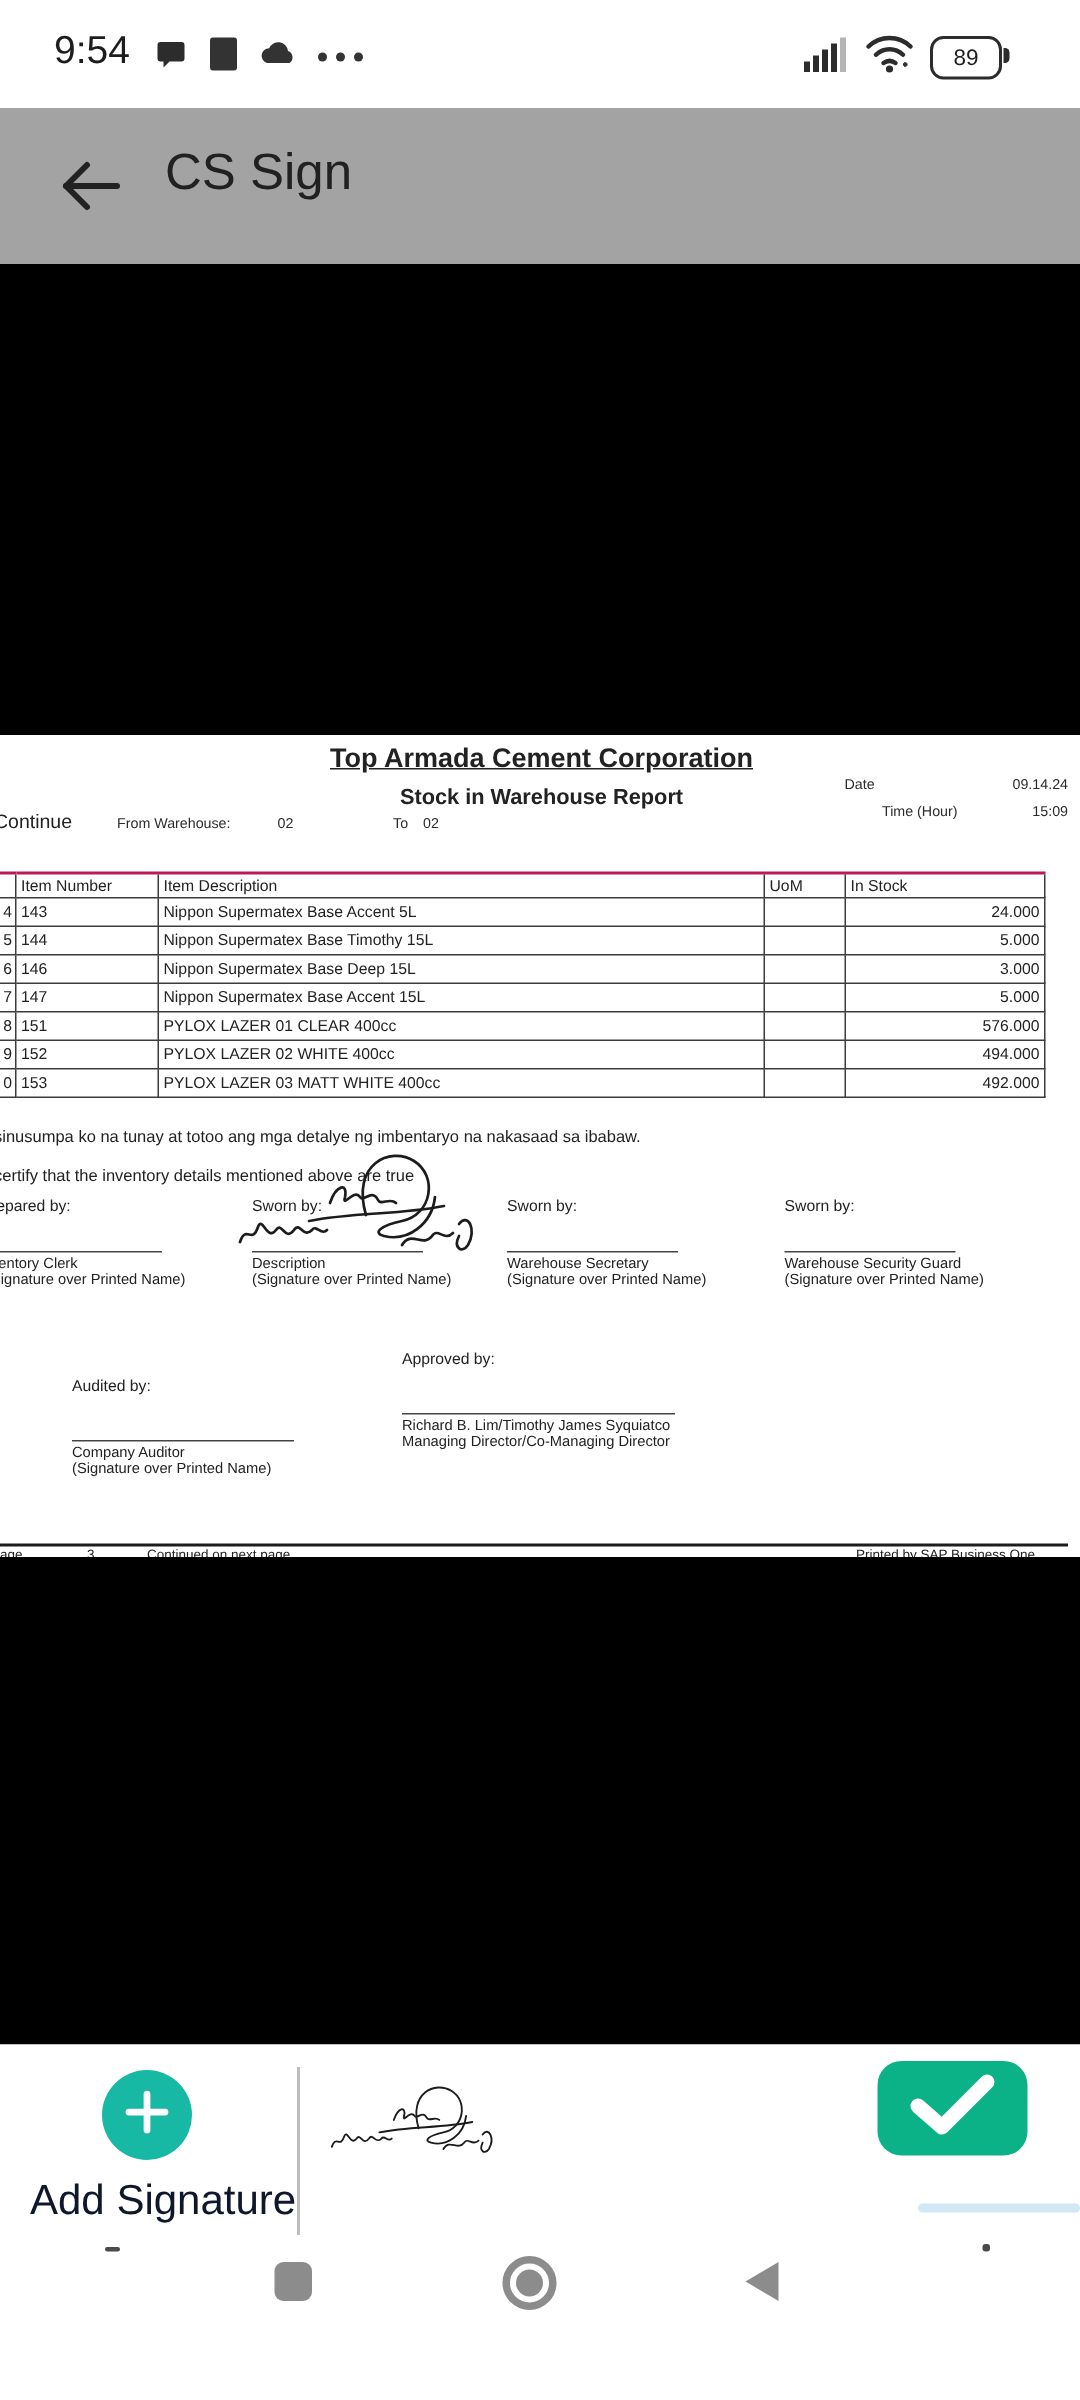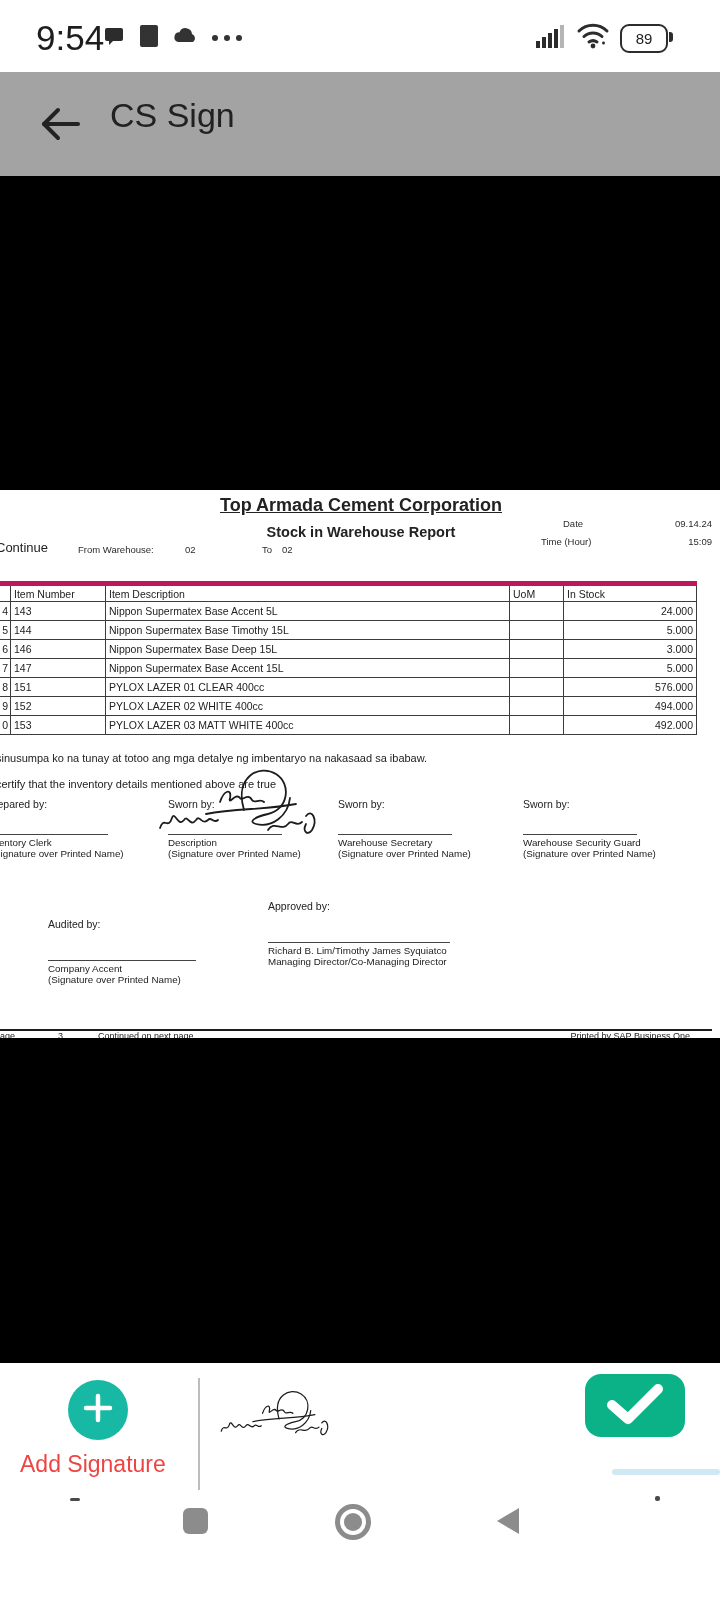--- a/index.html
+++ b/index.html
@@ -1,21 +1,21 @@
 <!DOCTYPE html>
 <html><head>
 <meta charset="utf-8">
 <style>
   html,body{margin:0;padding:0;}
   body{width:720px;height:1600px;background:#fff;font-family:"Liberation Sans",sans-serif;position:relative;overflow:hidden;}
   .abs{position:absolute;}
 
   
   .statusbar{position:absolute;top:0;left:0;width:720px;height:72px;background:#fff;}
-  .sb-time{position:absolute;left:36px;top:18px;font-size:35px;color:#1d1d1d;}
+  .sb-time{position:absolute;left:36px;top:18px;font-size:26px;color:#1d1d1d;}
   .sb-left-icons{position:absolute;left:104px;top:24px;display:flex;align-items:center;gap:12px;}
   .sb-right-icons{position:absolute;right:52px;top:22px;display:flex;align-items:center;gap:10px;}
   .battery{border:2px solid #2c2c2c;border-radius:9px;width:44px;height:25px;display:flex;align-items:center;justify-content:center;font-size:15px;color:#1d1d1d;position:relative;}
   .battery:after{content:"";position:absolute;right:-7px;top:6px;width:4px;height:10px;background:#2c2c2c;border-radius:0 3px 3px 0;}
 
   
   .appbar{position:absolute;top:72px;left:0;width:720px;height:104px;background:#a3a3a3;}
   .back-btn{position:absolute;left:36px;top:28px;width:48px;height:48px;}
   .app-title{position:absolute;left:110px;top:24px;font-size:34px;color:#212121;}
 
@@ -24,21 +24,21 @@
   .black-bottom{position:absolute;top:1038px;left:0;width:720px;height:325px;background:#000;}
 
   
   .doc{position:absolute;top:490px;left:0;width:720px;height:548px;background:#fff;overflow:hidden;color:#222;}
   .doc-center{position:absolute;left:16px;top:0;width:690px;text-align:center;}
   .doc-company{font-size:18px;font-weight:bold;text-decoration:underline;}
   .doc-report{font-size:14.5px;font-weight:bold;}
   .doc-small{font-size:9.5px;color:#2b2b2b;}
   .doc-table{position:absolute;left:-22px;top:91px;border-collapse:collapse;table-layout:fixed;width:718px;font-size:10.5px;color:#222;}
   .doc-table th,.doc-table td{border:1px solid #3c3c3c;padding:0 3px;height:18px;font-weight:normal;text-align:left;overflow:hidden;white-space:nowrap;}
-  .doc-table thead th{height:15px;border-top:5px solid #be185d;}
+  .doc-table thead th{height:15px;border-top:2px solid #be185d;}
   .doc-table .c-num{text-align:right;padding-right:2px;}
   .doc-table .c-stock{text-align:right;}
   .oath{position:absolute;left:-4px;font-size:11px;color:#222;white-space:nowrap;}
 
   .sig-col{position:absolute;top:308px;width:165px;font-size:10.5px;color:#222;}
   div.sig-col:nth-of-type(1){left:-6px;}
   div.sig-col:nth-of-type(2){left:168px;}
   div.sig-col:nth-of-type(3){left:338px;}
   div.sig-col:nth-of-type(4){left:523px;}
   .sig-line{margin-top:24px;width:114px;border-top:1px solid #444;}
@@ -51,21 +51,21 @@
   div.audit-col:nth-of-type(1) .sig-line{width:148px;}
   div.audit-col:nth-of-type(2) .sig-line{width:182px;}
 
   .doc-footer-line{position:absolute;left:0;top:539px;width:712px;border-top:2px solid #1d1d1d;}
   .doc-footer{position:absolute;top:541px;left:0;width:712px;font-size:9px;color:#222;}
   .doc-sig-overlay{position:absolute;left:156px;top:268px;width:170px;height:90px;}
 
   
   .bottombar{position:absolute;top:1363px;left:0;width:720px;height:237px;background:#fff;}
   .plus-btn{position:absolute;left:68px;top:17px;width:60px;height:60px;border-radius:50%;display:flex;align-items:center;justify-content:center;}
-  .add-label{position:absolute;left:20px;top:88px;font-size:23px;color:#ef4444;white-space:nowrap;}
+  .add-label{position:absolute;left:20px;top:88px;font-size:28px;color:#0f172a;white-space:nowrap;}
   .vdivider{position:absolute;left:198px;top:15px;width:2px;height:112px;background:#bdbdbd;}
   .sig-thumb{position:absolute;left:212px;top:20px;width:130px;height:62px;}
   .check-btn{position:absolute;left:585px;top:11px;width:100px;height:63px;border-radius:16px;display:flex;align-items:center;justify-content:center;}
   .scroll-hint{position:absolute;left:612px;top:106px;width:108px;height:6px;background:#cfe8f4;border-radius:3px;}
   .tick{position:absolute;background:#4a4a4a;border-radius:2px;}
 
   
   .nav-recents{position:absolute;left:183px;top:1508px;width:25px;height:26px;border-radius:6px;}
   .nav-home-outer{position:absolute;left:335px;top:1504px;width:36px;height:36px;border-radius:50%;border:5px solid;box-sizing:border-box;}
   .nav-home-inner{position:absolute;left:344px;top:1513px;width:18px;height:18px;border-radius:50%;}
@@ -157,21 +157,21 @@
 <div class="doc">
   <div class="doc-center" style="top:5px;">
     <span class="doc-company">Top Armada Cement Corporation</span>
   </div>
   <div class="doc-center" style="top:33px;">
     <span class="doc-report">Stock in Warehouse Report</span>
   </div>
 
   <span class="abs doc-small" style="left:563px;top:28px;">Date</span>
   <span class="abs doc-small" style="left:600px;top:28px;width:112px;text-align:right;">09.14.24</span>
-  <span class="abs doc-small" style="left:541px;top:46px;text-align:center;">Time (Hour)</span>
+  <span class="abs doc-small" style="left:588px;top:46px;text-align:center;">Time (Hour)</span>
   <span class="abs doc-small" style="left:600px;top:46px;width:112px;text-align:right;">15:09</span>
 
   <span class="abs" style="left:-4px;top:50px;font-size:13px;">Continue</span>
   <span class="abs doc-small" style="left:78px;top:54px;">From Warehouse:</span>
   <span class="abs doc-small" style="left:185px;top:54px;">02</span>
   <span class="abs doc-small" style="left:262px;top:54px;">To</span>
   <span class="abs doc-small" style="left:282px;top:54px;">02</span>
 
   <table class="doc-table">
     <colgroup>
@@ -288,21 +288,21 @@
         <div class="sig-role">Warehouse Security Guard</div>
         <div class="sig-note">(Signature over Printed Name)</div>
       </div>
     </div>
 
   <div>
 
       <div class="audit-col">
         <span>Audited by:</span>
         <div class="sig-line" style="margin-top:30px;"></div>
-        <div class="sig-role">Company Accent</div>
+        <div class="sig-role">Company Auditor</div>
         <div class="sig-note">(Signature over Printed Name)</div>
       </div>
 
       <div class="audit-col">
         <span>Approved by:</span>
         <div class="sig-line" style="margin-top:30px;"></div>
         <div class="sig-role">Richard B. Lim/Timothy James Syquiatco</div>
         <div class="sig-note">Managing Director/Co-Managing Director</div>
       </div>
     </div>

